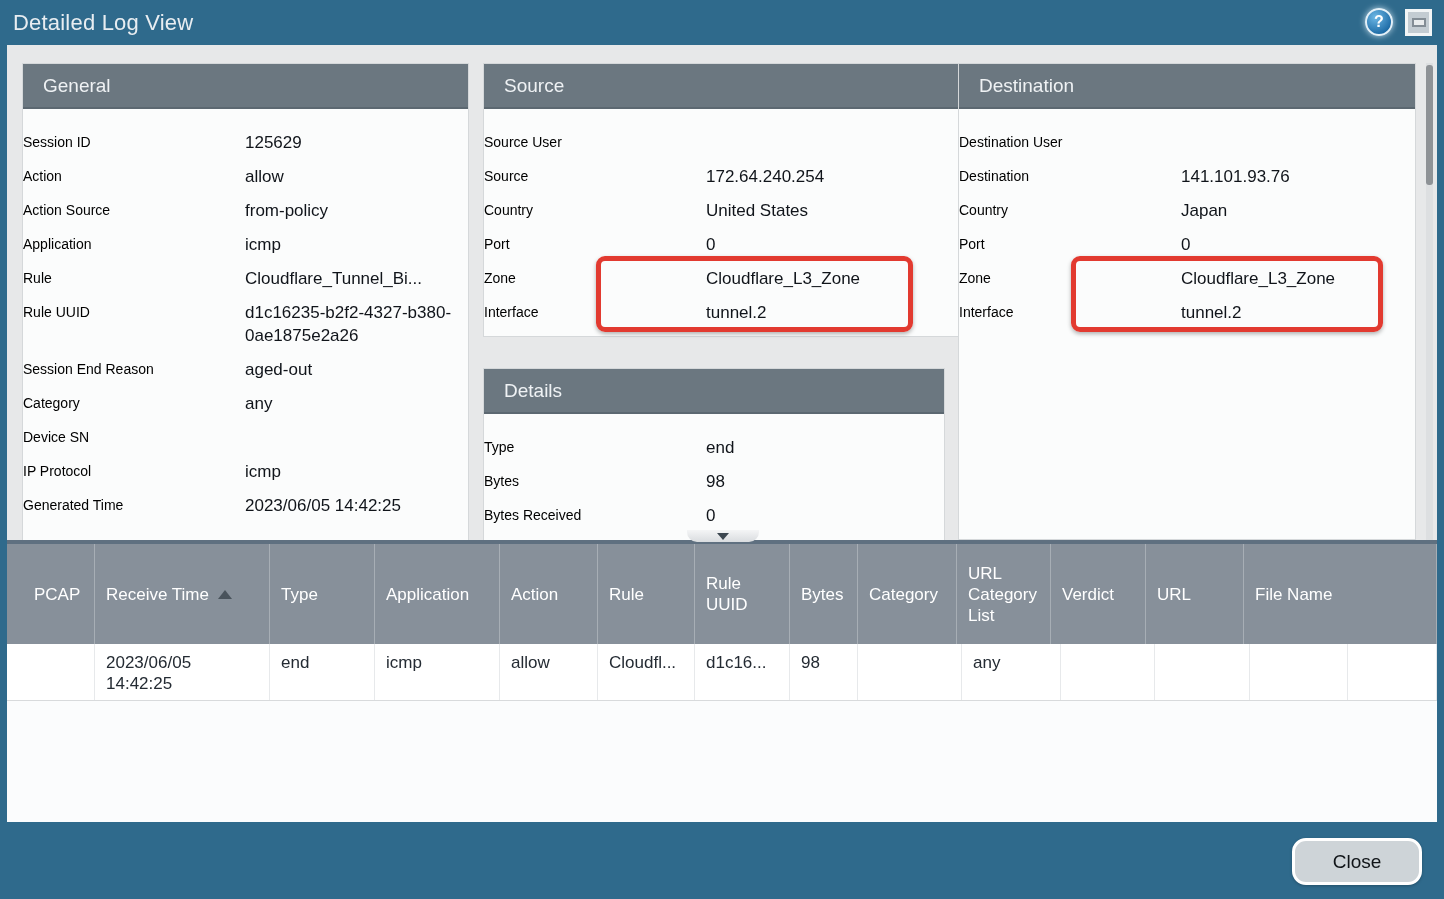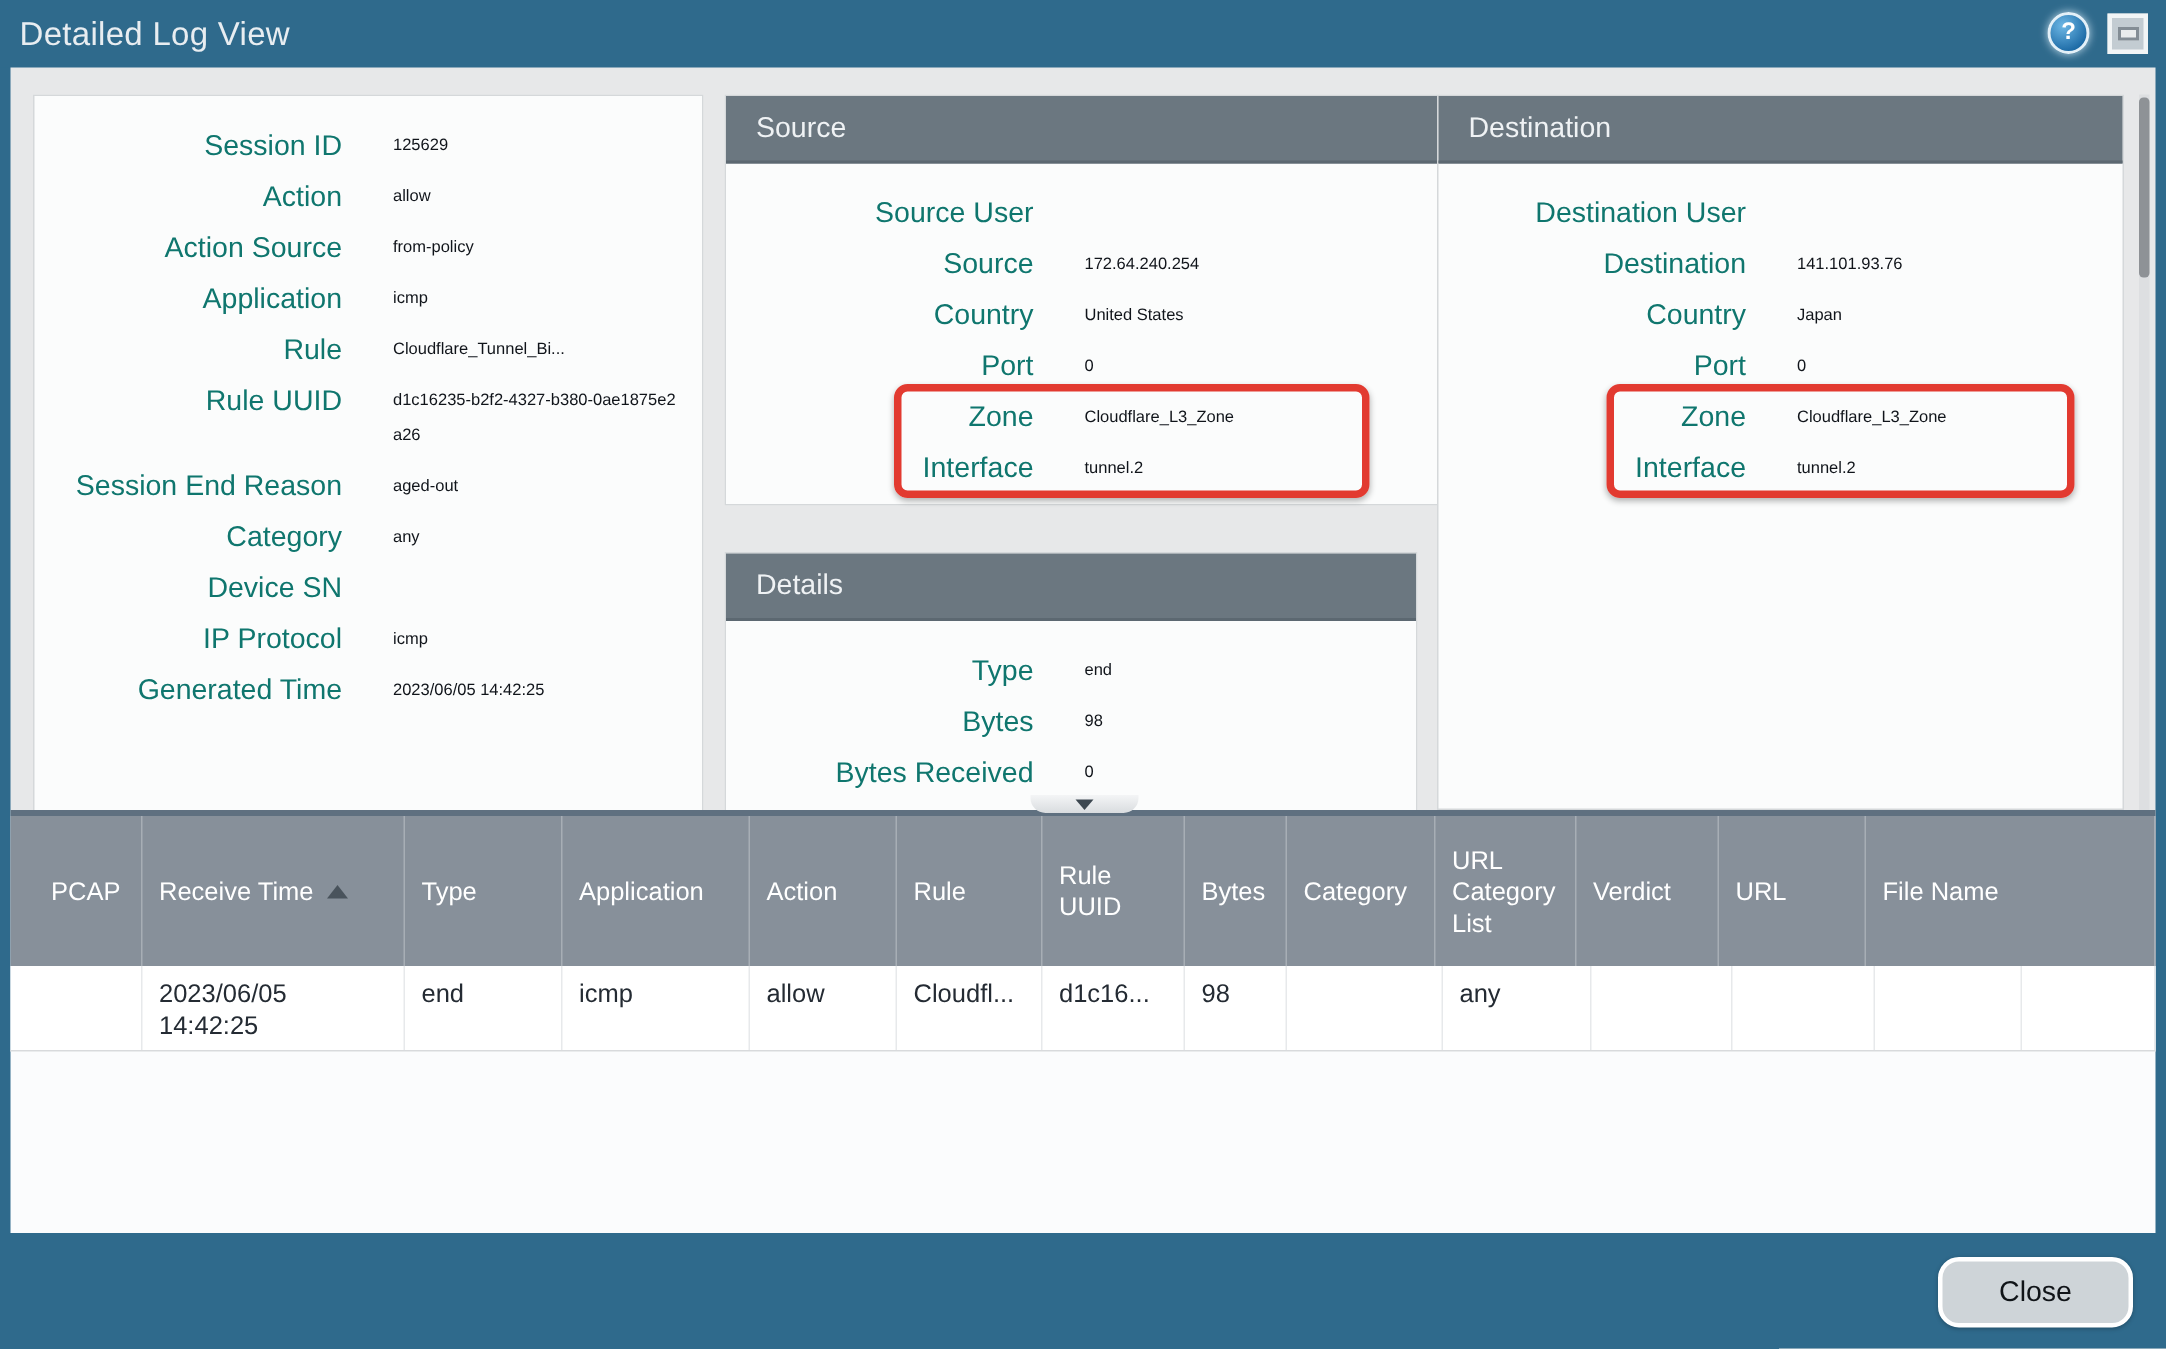--- a/index.html
+++ b/index.html
@@ -36,25 +36,25 @@
     background:#e7e8e9; overflow:hidden;
   }
   .panel { position:absolute; background:#fbfcfc; border:1px solid #d5d8da; }
   .panel-header {
     height:45px; background:#6b7780; border-bottom:2px solid #5c6871;
     color:#eff2f4; font-size:19px; line-height:43px; padding-left:20px;
   }
   .panel-body { padding-top:16px; }
   .prow { display:flex; padding:5.5px 0; }
   .lbl {
-    width:205px; text-align:right; flex:0 0 205px;
-    color:#0f766e; font-size:19px; line-height:23px;
+    width:205px; flex:0 0 205px;
+    color:#000000; font-size:14px; line-height:23px;
   }
   .val {
-    margin-left:34px; color:#10141a; font-size:11px; line-height:23px;
+    margin-left:17px; color:#10141a; font-size:17px; line-height:23px;
     word-break:break-all; padding-right:14px;
   }
   .panel-general    { left:15px;  top:18px;  width:447px; height:560px; }
   .panel-source     { left:476px; top:18px;  width:477px; height:274px; }
   .panel-details    { left:476px; top:323px; width:462px; height:250px; }
   .panel-destination{ left:951px; top:18px;  width:458px; height:477px; }
 
   .hl-group { position:relative; }
   .red-box {
     position:absolute; left:112px; top:-5px; bottom:-3px;
@@ -126,20 +126,21 @@
       <div class="help-icon">?</div>
       <div class="window-icon">
           <div class="inner"></div>
         </div>
     </div>
   </div>
 
   <div class="content">
 
     <div class="panel panel-general">
+      <div class="panel-header">General</div>
       <div class="panel-body">
         <div class="prow">
             <span class="lbl">Session ID</span>
             <span class="val">125629</span>
           </div>
         <div class="prow">
             <span class="lbl">Action</span>
             <span class="val">allow</span>
           </div>
         <div class="prow">

